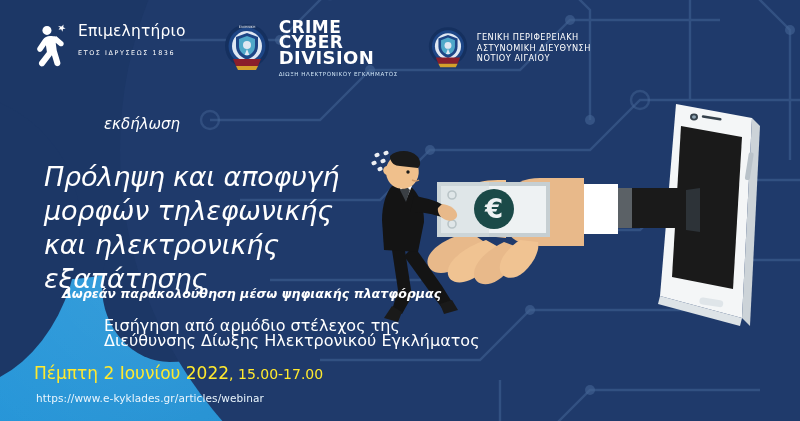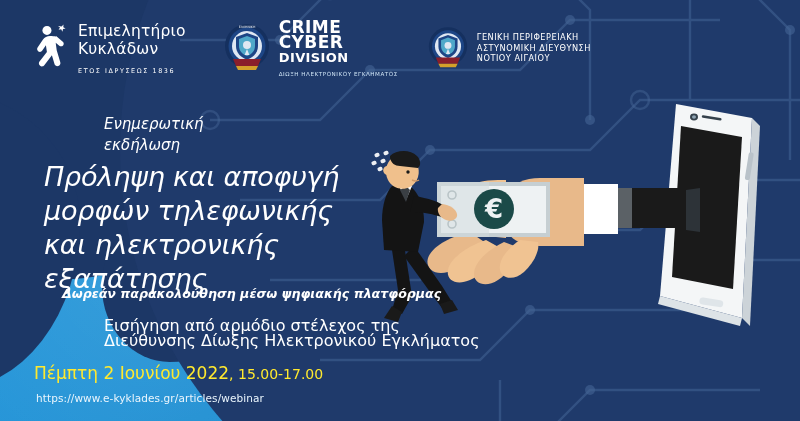--- a/index.html
+++ b/index.html
@@ -116,21 +116,21 @@
   .logo-ccd { margin-left: 38px; align-items: center; }
   .logo-ccd .txt { padding-top: 1px; }
   .ccd-line {
     color: #ffffff;
     font-weight: bold;
     line-height: 15px;
     letter-spacing: .4px;
   }
   .ccd-cyber  { font-size: 17px; }
   .ccd-crime  { font-size: 17px; }
-  .ccd-div    { font-size: 13px; }
+  .ccd-div    { font-size: 18px; }
   .ccd-sub {
     color: #cfe4f5;
     font-size: 5.6px;
     letter-spacing: .55px;
     margin-top: 6px;
     white-space: nowrap;
   }
 
   .logo-police { margin-left: 30px; align-items: center; }
   .police-txt {
@@ -371,21 +371,20 @@
     <div class="logo-block logo-chamber">
       <svg class="mark" viewBox="0 0 40 56">
         <g fill="#ffffff">
           <path d="M19 6 c-2.6 0-4.6 2-4.6 4.5 0 2.4 2 4.4 4.6 4.4 2.5 0 4.5-2 4.5-4.4C23.5 8 21.5 6 19 6z"></path>
           <path d="M22 16 c-3 0-5.4 1.3-7 3.6 l-5.4 8 c-.9 1.3-.5 3 .8 3.8 1.3.9 3 .5 3.9-.8 l3.6-5.4 1 6.8 -7.4 9.6 c-1 1.3-.8 3.2.6 4.2 1.3 1 3.2.7 4.2-.6 l7.6-9.9 2.6 8.7 c.5 1.6 2.2 2.5 3.8 2 1.6-.5 2.5-2.2 2-3.8 l-3.6-12 -1-7.5 3.6 3 c1.1 1 2.8.8 3.8-.3 1-1.1.8-2.8-.3-3.7 l-6.4-5.4 C27.6 16.7 25 16 22 16z"></path>
           <path d="M30 6 l2 1.6 -1.4 2.2 2.6-.5 1.2 2.4 .6-2.6 2.6-.6 -2.3-1.3 .2-2.6 -1.9 1.8z"></path>
         </g>
       </svg>
       <div class="txt">
         <div class="chamber-l1">Επιμελητήριο</div>
-        <div class="chamber-l2">Κυκλάδων</div>
         <div class="chamber-sub">ΕΤΟΣ ΙΔΡΥΣΕΩΣ 1836</div>
       </div>
     </div>
 
     <div class="logo-block logo-ccd">
       <svg class="badge" viewBox="0 0 46 50">
         <circle cx="23" cy="23" r="22" fill="#15305f"></circle>
         <circle cx="23" cy="23" r="18.5" fill="#1d4585"></circle>
         <circle cx="23" cy="23" r="15" fill="#dfe7f2"></circle>
         <path d="M23 10 l11 4 v9 c0 7-5 11.5-11 13.5 C17 34.5 12 30 12 23 v-9z" fill="#1d4585"></path>
@@ -422,21 +421,20 @@
         <div>ΓΕΝΙΚΗ ΠΕΡΙΦΕΡΕΙΑΚΗ</div>
         <div>ΑΣΤΥΝΟΜΙΚΗ ΔΙΕΥΘΥΝΣΗ</div>
         <div>ΝΟΤΙΟΥ ΑΙΓΑΙΟΥ</div>
       </div>
     </div>
   </div>
 
   <div class="content">
 
     <div class="kicker">
-      <div>Ενημερωτική</div>
       <div>εκδήλωση</div>
     </div>
 
     <div class="headline">
       <div>Πρόληψη και αποφυγή</div>
       <div>μορφών τηλεφωνικής</div>
       <div>και ηλεκτρονικής</div>
       <div>εξαπάτησης</div>
     </div>
 

